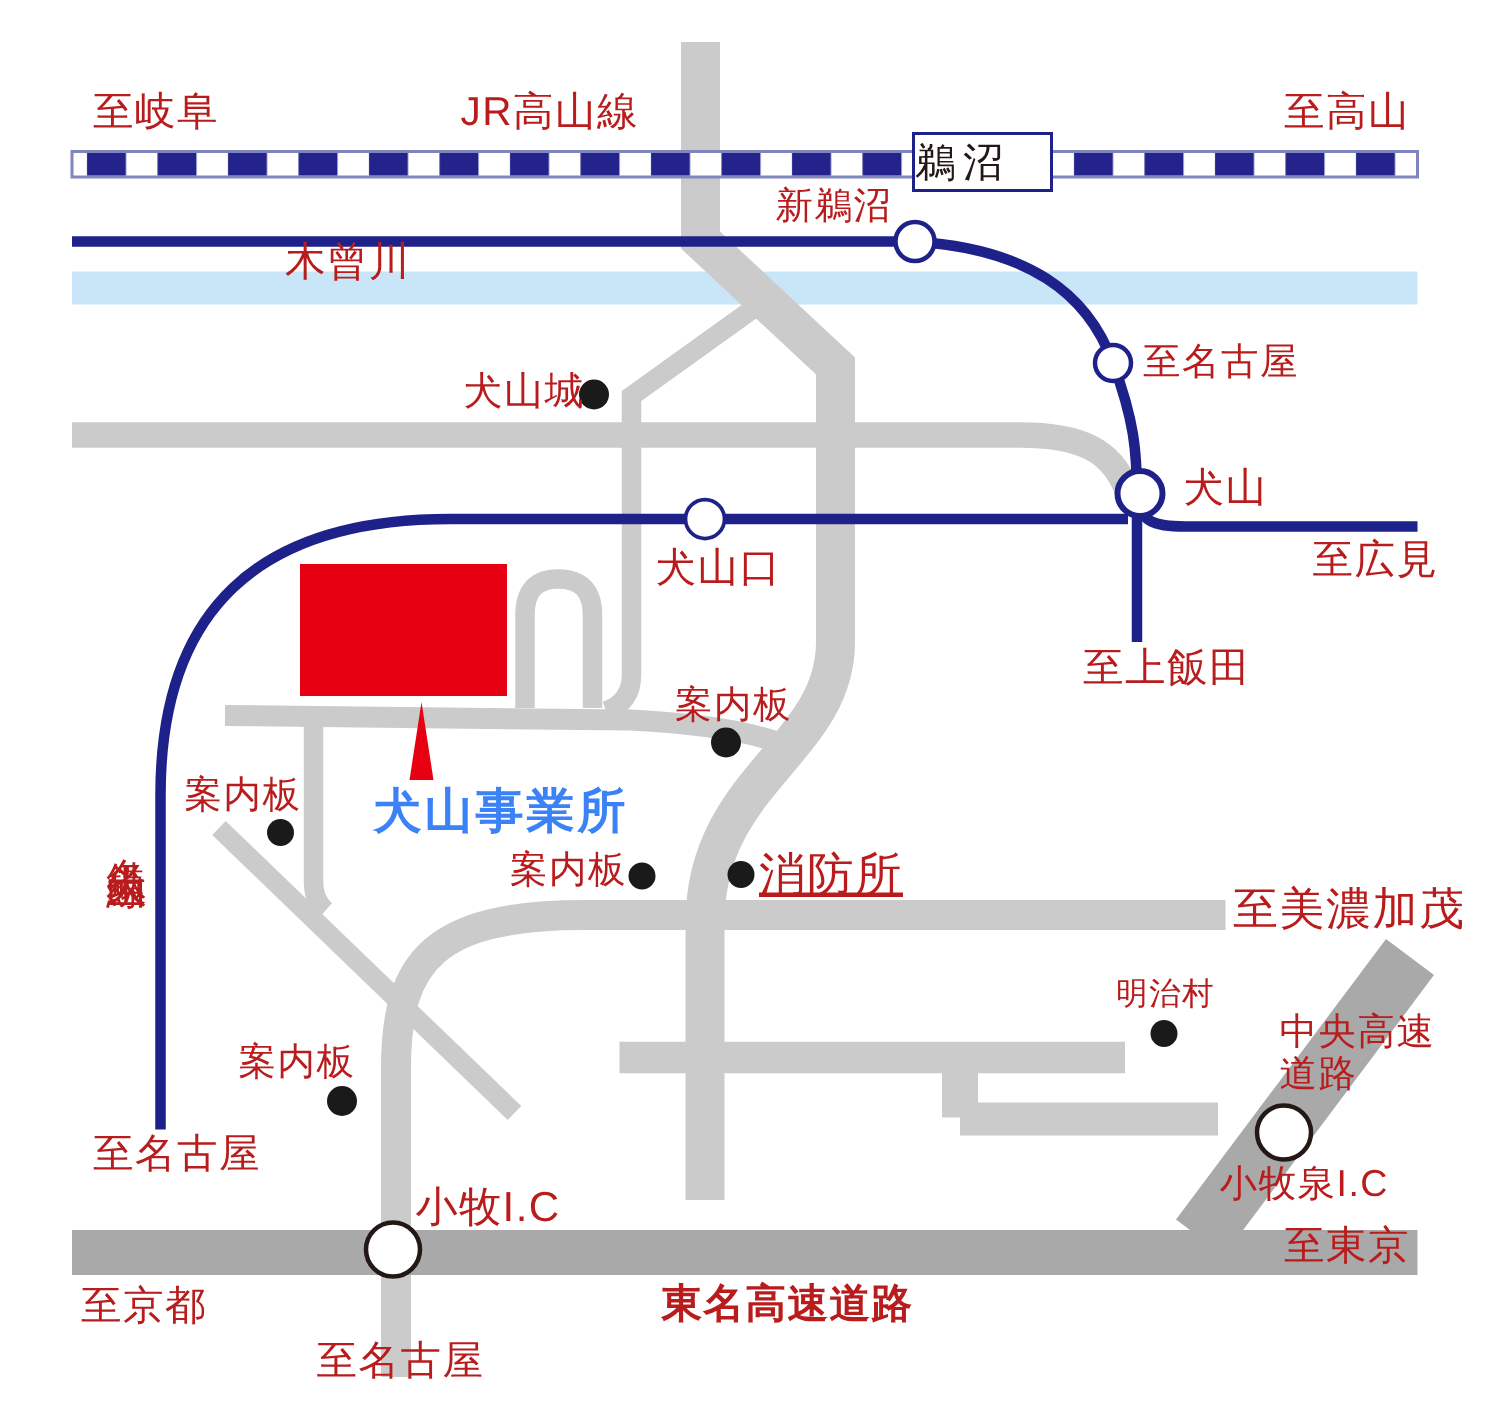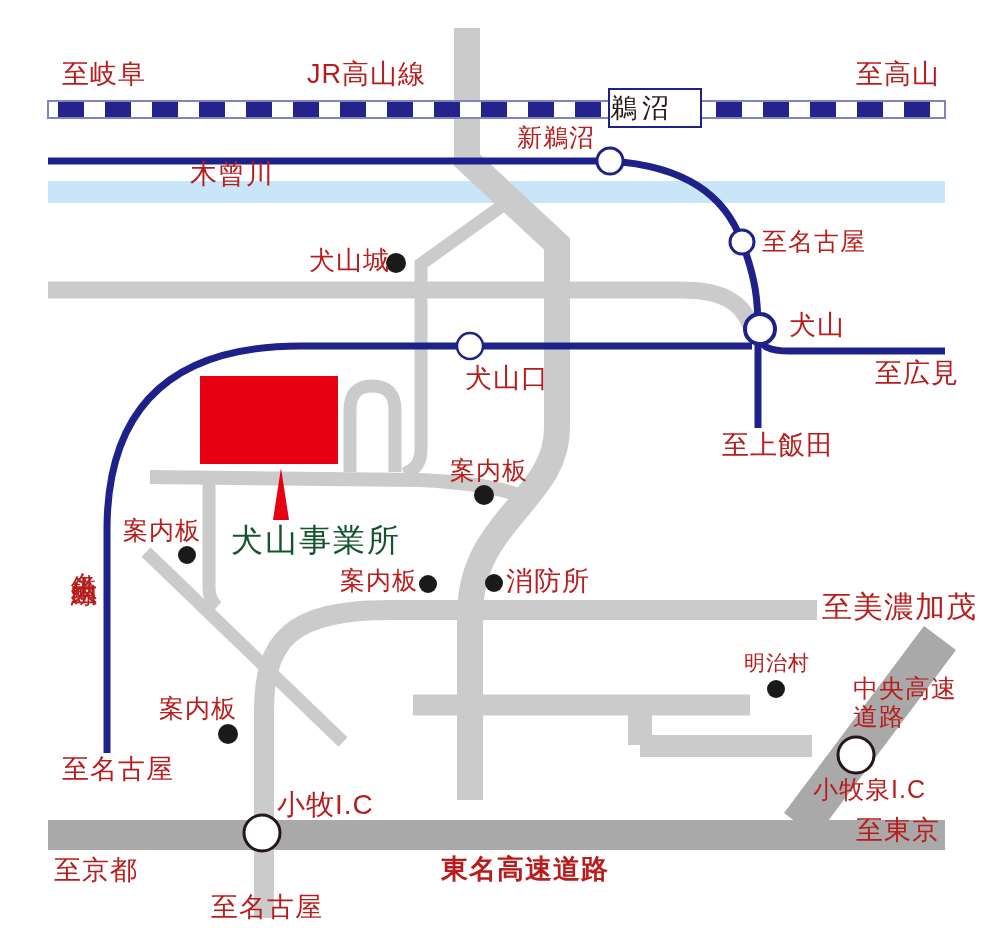--- a/index.html
+++ b/index.html
@@ -2,21 +2,21 @@
 <html><head>
 <meta charset="utf-8">
 <style>
   html,body{margin:0;padding:0;background:#ffffff;}
   #map{position:relative;width:1000px;height:950px;background:#ffffff;overflow:hidden;
        font-family:"Liberation Sans", sans-serif;color:#231815;}
   #roadlayer{position:absolute;left:0;top:0;}
   .lbl{position:absolute;white-space:nowrap;font-size:26px;line-height:1.05;color:#b91c1c;
        letter-spacing:1px;}
   .lbl-lg{font-size:27px;}
-  .lbl-red{color:#14532d;font-weight:normal;font-size:32px;letter-spacing:2px;}
+  .lbl-red{color:#3b82f6;font-weight:bold;font-size:32px;letter-spacing:2px;margin-left:18px;}
   .lbl-bold{font-weight:bold;text-align:center;}
   .lbl-vert{writing-mode:vertical-rl;text-orientation:upright;letter-spacing:2px;}
   .station-box{position:absolute;left:608px;top:88px;width:90px;height:36px;background:#ffffff;
        border:2px solid #1e2189;display:flex;align-items:center;
        font-size:27px;letter-spacing:5px;color:#231815;z-index:5;}
 </style>
 </head>
 <body>
 
 <div id="map">
@@ -85,30 +85,30 @@
     <span>鵜沼</span>
   </div>
 
   <div class="lbl" style="left:517px;top:124px;font-size:25px;">新鵜沼</div>
   <div class="lbl lbl-lg" style="left:190px;top:160px;text-align:center;">木曾川</div>
 
   <div class="lbl" style="left:309px;top:247px;">犬山城</div>
   <div class="lbl" style="left:762px;top:228px;font-size:25px;">至名古屋</div>
   <div class="lbl lbl-lg" style="left:789px;top:311px;">犬山</div>
   <div class="lbl lbl-lg" style="left:875px;top:359px;">至広見</div>
-  <div class="lbl lbl-lg" style="left:437px;top:364px;margin-left:28px;">犬山口</div>
+  <div class="lbl lbl-lg" style="left:437px;top:364px;">犬山口</div>
   <div class="lbl lbl-lg" style="left:722px;top:431px;">至上飯田</div>
 
   <div class="lbl lbl-red" style="left:231px;top:524px;">犬山事業所</div>
 
   <div class="lbl" style="left:123px;top:517px;font-size:25px;">案内板</div>
   <div class="lbl" style="left:340px;top:567px;font-size:25px;">案内板</div>
   <div class="lbl" style="left:450px;top:457px;font-size:25px;">案内板</div>
   <div class="lbl" style="left:159px;top:695px;font-size:25px;">案内板</div>
-  <div class="lbl" style="left:506px;top:567px;font-size:27px;">消防所</div>
+  <div class="lbl" style="left:506px;top:567px;font-size:31px;text-decoration:underline;">消防所</div>
 
   <div class="lbl" style="left:822px;top:591px;font-size:30px;">至美濃加茂</div>
   <div class="lbl" style="left:744px;top:652px;font-size:21px;">明治村</div>
   <div class="lbl" style="left:853px;top:675px;font-size:25px;text-align:center;">中央高速</div>
   <div class="lbl" style="left:853px;top:703px;font-size:25px;">道路</div>
   <div class="lbl" style="left:813px;top:776px;font-size:25px;">小牧泉I.C</div>
 
   <div class="lbl lbl-vert lbl-lg" style="left:70px;top:551px;">名鉄犬山線</div>
   <div class="lbl lbl-lg" style="left:62px;top:755px;">至名古屋</div>
 

